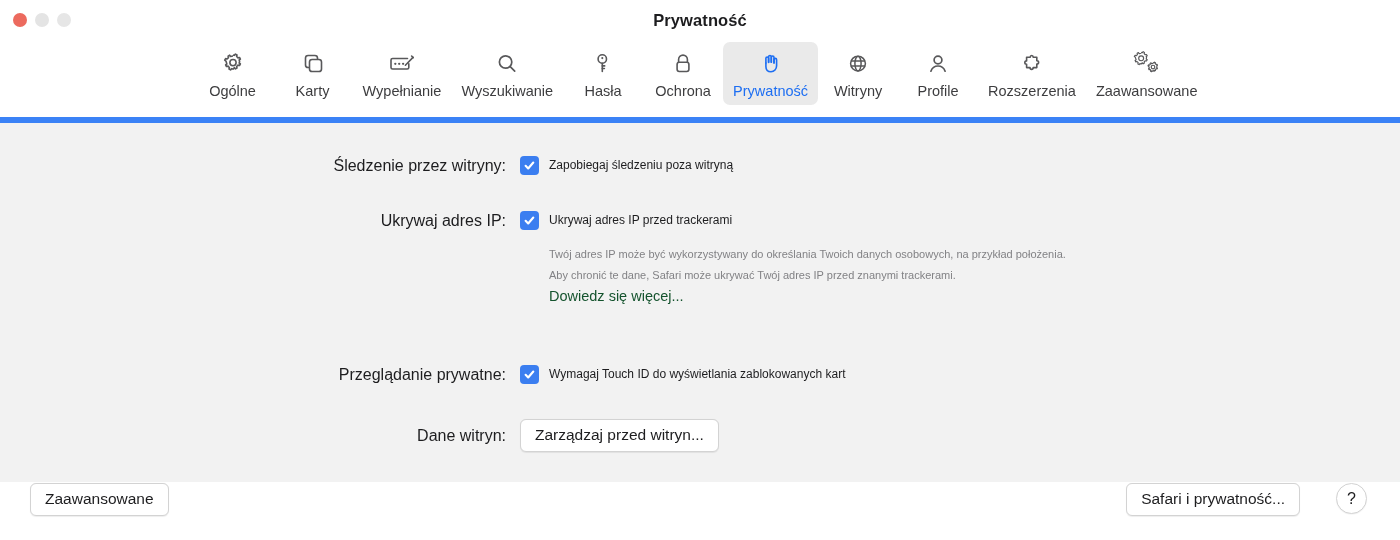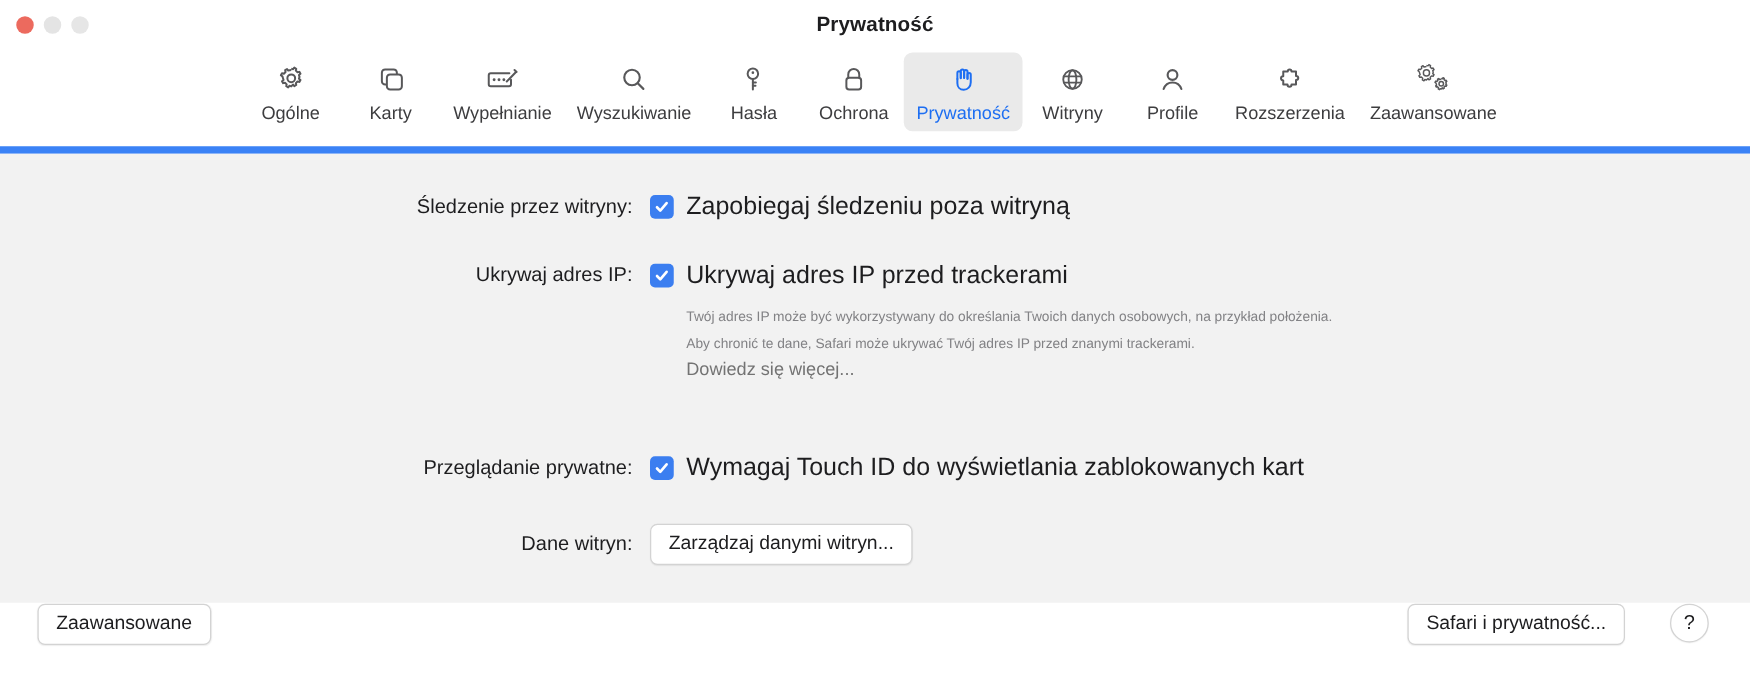--- a/index.html
+++ b/index.html
@@ -137,35 +137,35 @@
     display: inline-flex;
     align-items: center;
     justify-content: center;
     flex: 0 0 19px;
     margin-top: 0px;
     cursor: default;
   }
   .checkbox svg { display: block; }
 
   .cb-text {
-    font-size: 20px;
+    font-size: 12px;
     color: #1d1d1f;
     margin-left: 10px;
     line-height: 19px;
     white-space: nowrap;
   }
 
   .help-text {
     font-size: 11px;
     color: #828285;
     line-height: 21px;
     width: 520px;
   }
   .link {
-    color: #737373;
+    color: #14532d;
     font-size: 14.5px;
     line-height: 21px;
     cursor: default;
     text-decoration: none;
   }
 
   .btn {
     font-family: "Liberation Sans", sans-serif;
     font-size: 15.5px;
     color: #1d1d1f;
@@ -379,21 +379,21 @@
             <path d="M2.6 6.8l2.6 2.7 5.1-6"></path>
           </svg>
         </span>
         <span class="cb-text">Wymagaj Touch ID do wyświetlania zablokowanych kart</span>
       </div>
     </div>
 
     <div class="row" style="left:295px; top:296px; align-items:center;">
       <div class="row-label">Dane witryn:</div>
       <div class="row-control">
-        <button class="btn">Zarządzaj danymi witryn...</button>
+        <button class="btn">Zarządzaj przed witryn...</button>
       </div>
     </div>
 
     <button class="btn btn-bottom" style="left:30px; top:360px;">Zaawansowane</button>
 
     <button class="btn btn-bottom" style="right:100px; top:360px;">Safari i prywatność...</button>
 
     <div class="help-btn" style="right:33px; top:360px;">?</div>
 
   </div>

